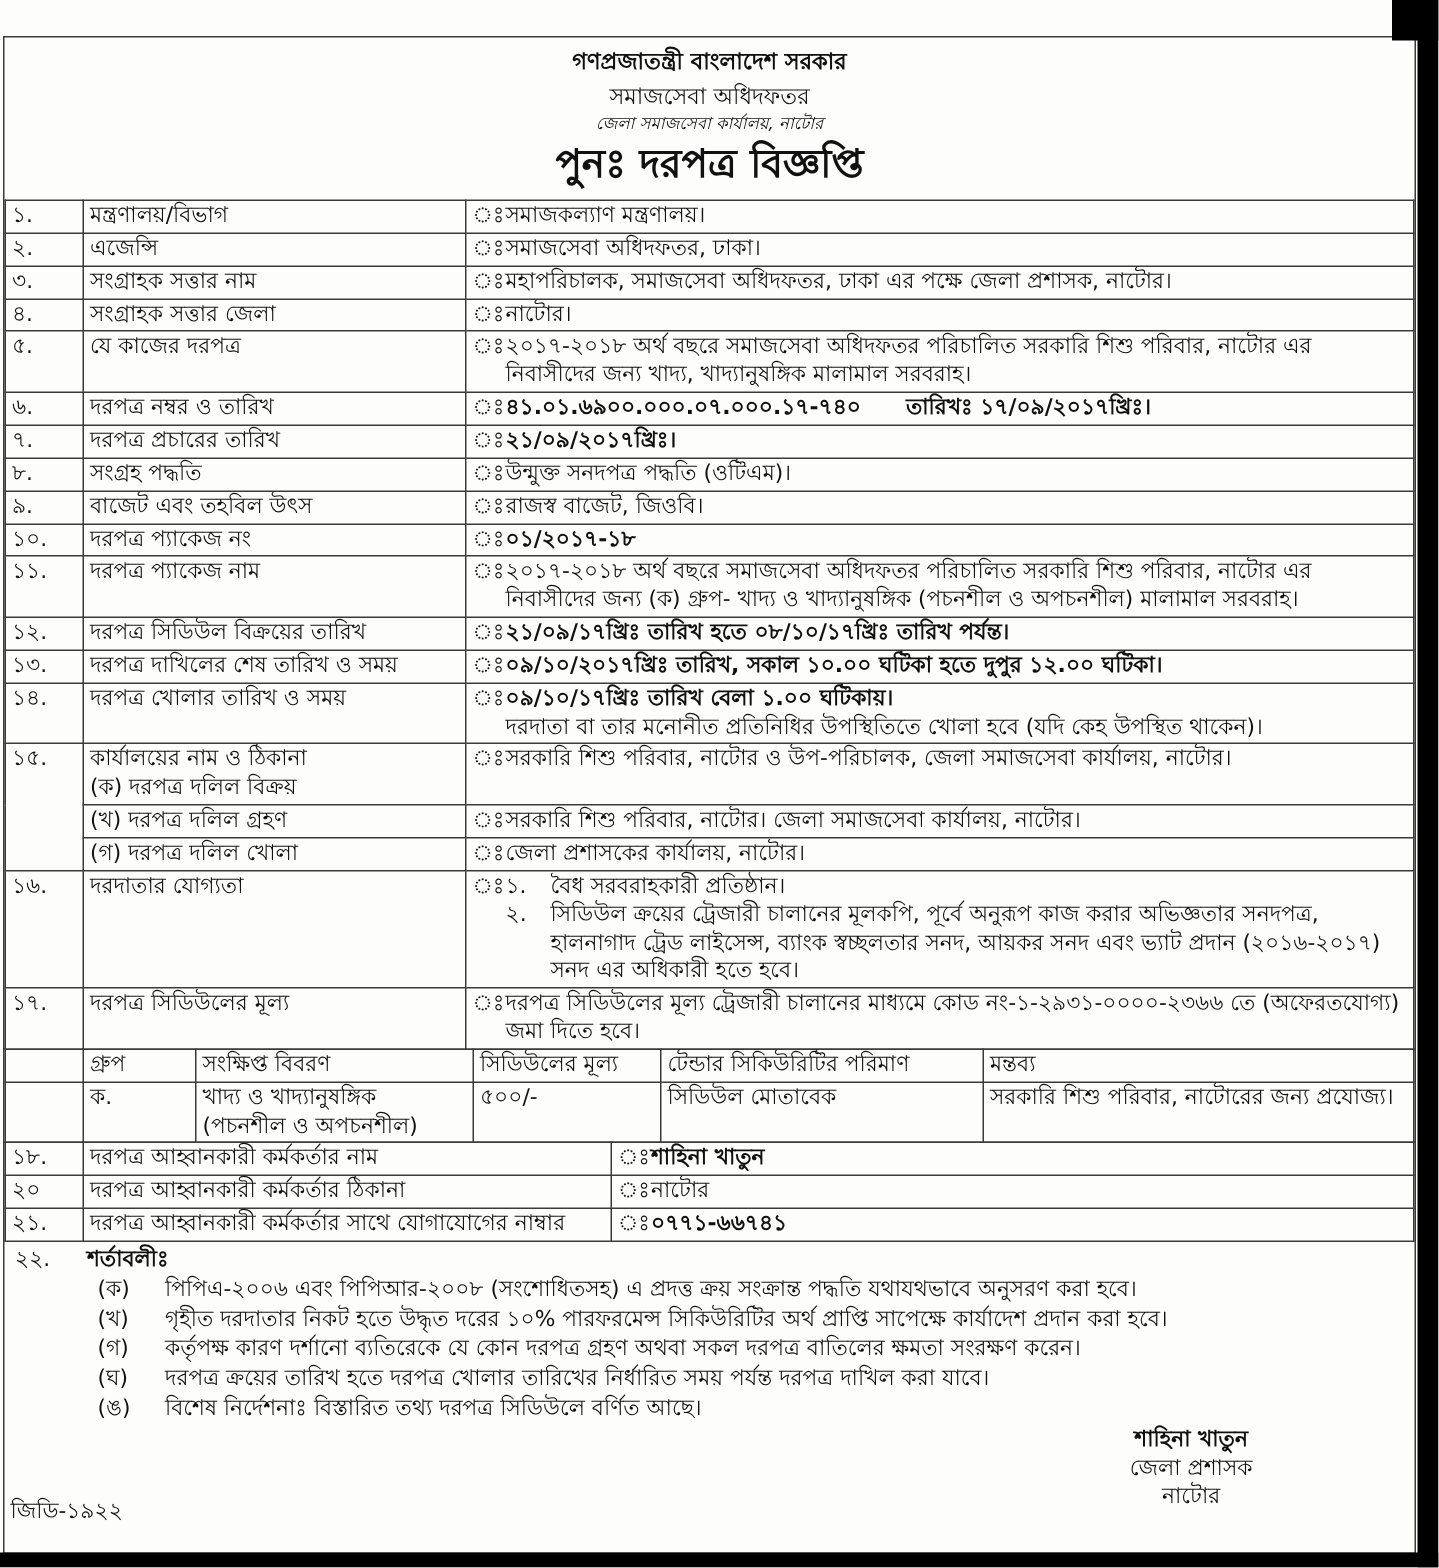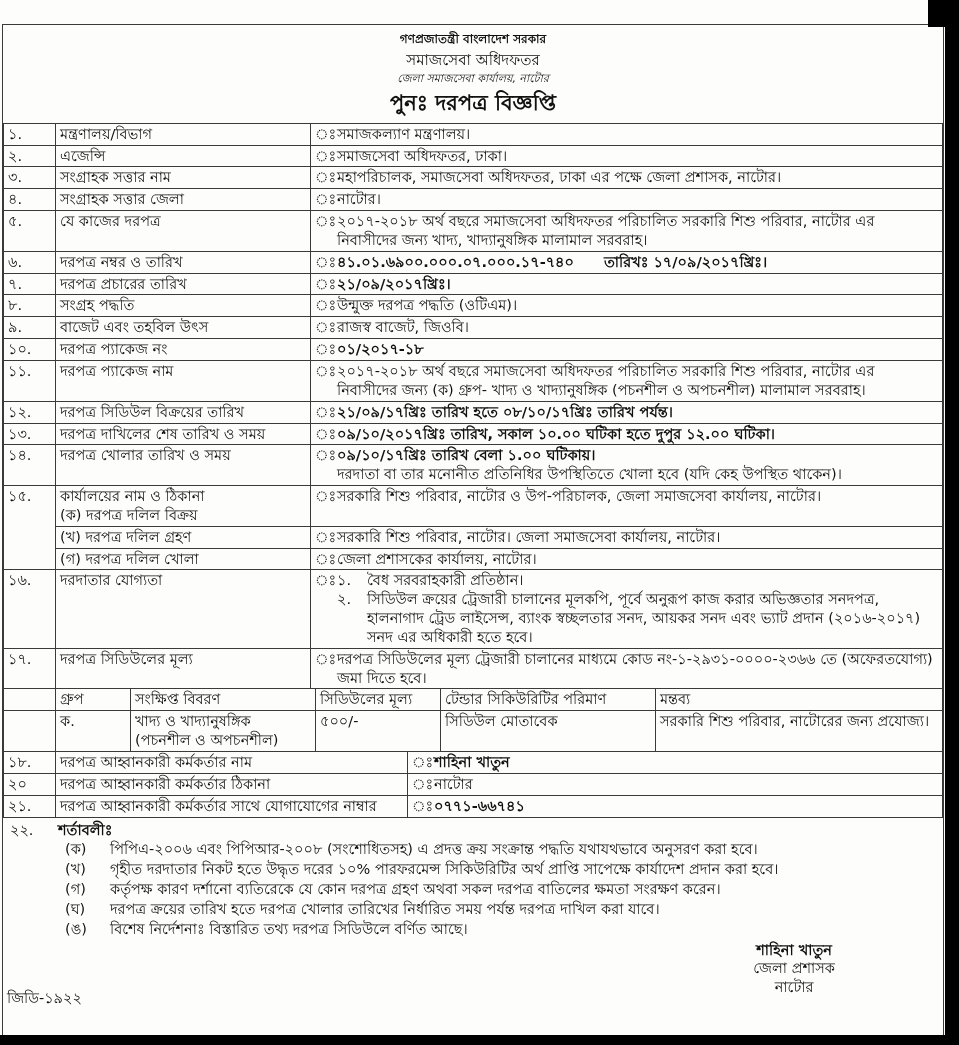--- a/index.html
+++ b/index.html
@@ -8,24 +8,24 @@
     position: relative; width: 959px; height: 1045px;
     background: #fdfdfc; overflow: hidden; color: #111;
     font-size: 14.5px; line-height: 1.3;
   }
   .doc {
     position: absolute; left: 2px; top: 24px; width: 942px; height: 1012px;
     border: 1px solid #3a3a3a;
   }
   
   .doc-header { text-align: center; padding-top: 7px; }
-  .h-govt  { font-size: 12px; font-weight: bold; }
+  .h-govt  { font-size: 15px; font-weight: bold; }
   .h-dept  { font-size: 15px; margin-top: 3px; }
   .h-office{ font-size: 11px; margin-top: 2px; font-style: italic; }
-  .h-title { font-size: 21px; font-weight: bold; margin: 4px 0 6px 0; }
+  .h-title { font-size: 26px; font-weight: bold; margin: 4px 0 6px 0; }
   
   table.t { width: 100%; border-collapse: collapse; table-layout: fixed; margin-top: -1px; }
   table.t td { border: 1px solid #3a3a3a; padding: 1px 4px; vertical-align: top; }
   td.no    { padding-left: 7px; }
   td.label { padding-left: 11px; margin-left: 33px; }
   .c-no    { width: 52px; }
   .c-label { width: 255px; }
   .vflex   { display: flex; }
   .colon   { flex: 0 0 22px; }
   .val     { flex: 1; }
@@ -151,21 +151,21 @@
                 <div class="val b">২১/০৯/২০১৭খ্রিঃ।</div>
               </div>
             </td>
         </tr>
         <tr>
           <td class="no">৮.</td>
           <td class="label">সংগ্রহ পদ্ধতি</td>
           <td class="value">
               <div class="vflex">
                 <span class="colon">ঃ</span>
-                <div class="val">উন্মুক্ত দরপত্র পদ্ধতি (ওটিএম)।</div>
+                <div class="val">উন্মুক্ত সনদপত্র পদ্ধতি (ওটিএম)।</div>
               </div>
             </td>
         </tr>
         <tr>
           <td class="no">৯.</td>
           <td class="label">বাজেট এবং তহবিল উৎস</td>
           <td class="value">
               <div class="vflex">
                 <span class="colon">ঃ</span>
                 <div class="val">রাজস্ব বাজেট, জিওবি।</div>

